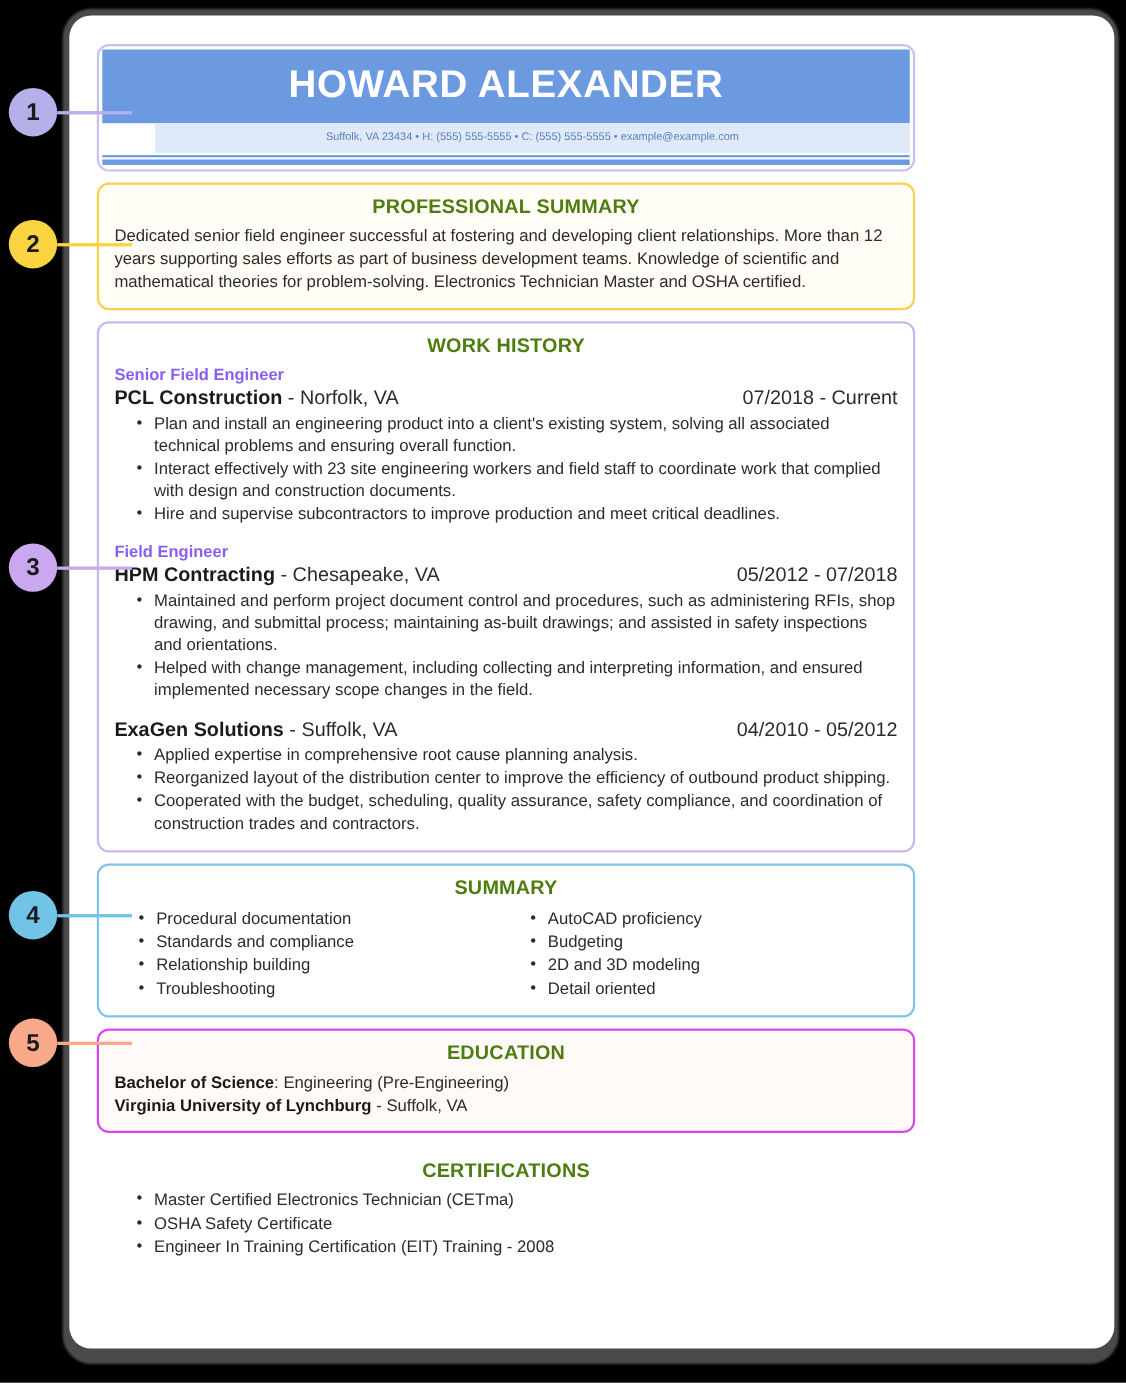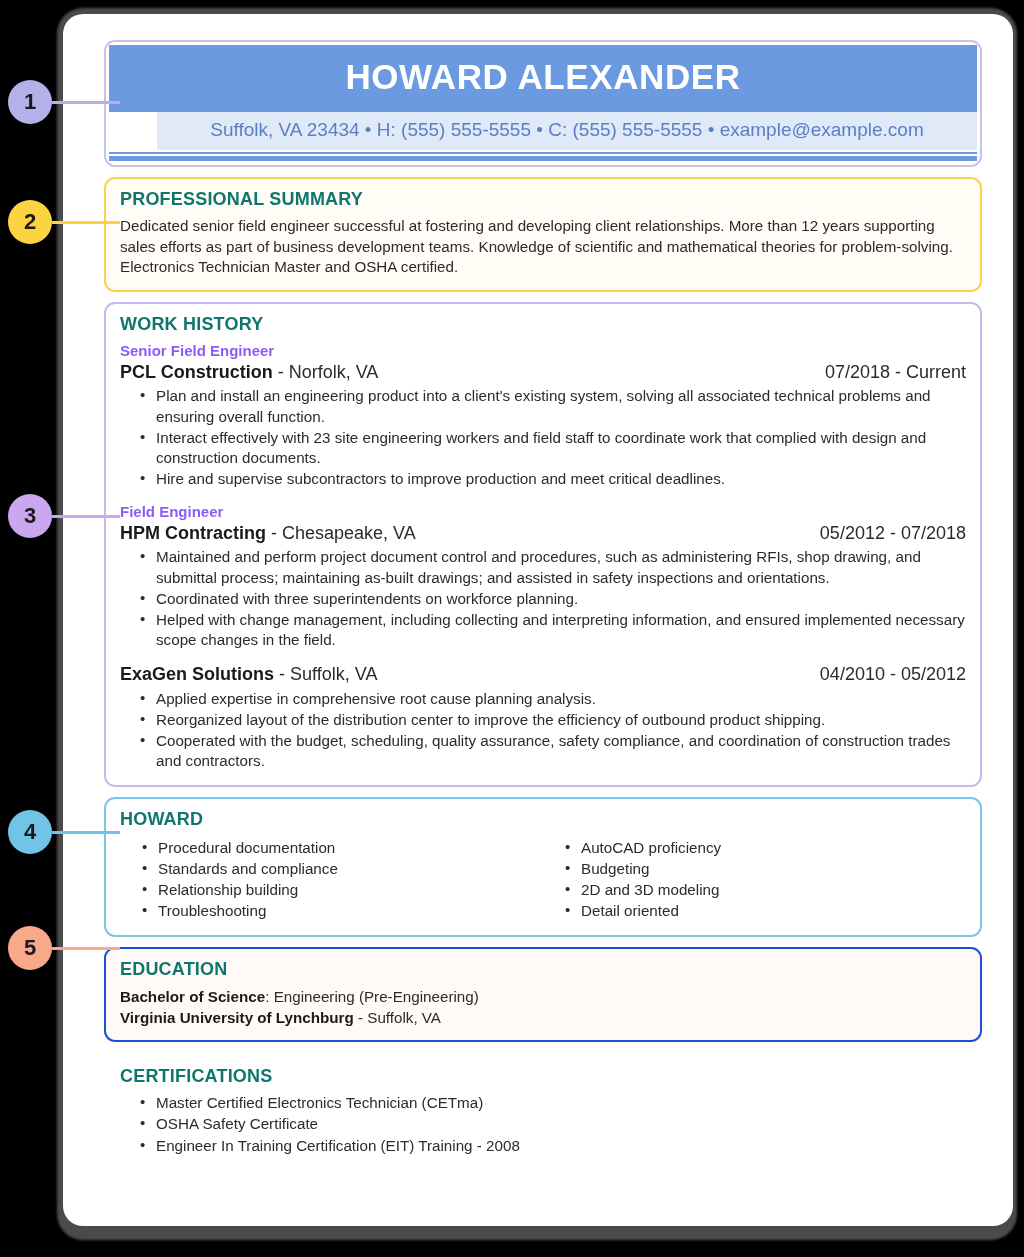--- a/index.html
+++ b/index.html
@@ -75,23 +75,23 @@
 
   #callout-1 .leader { width: 68px; }
   #callout-2 .leader { width: 68px; }
   #callout-3 .leader { width: 68px; }
   #callout-4 .leader { width: 68px; }
   #callout-5 .leader { width: 68px; }
 
   
   .resume-body {
     position: absolute;
-    left: 104px;
+    left: 88px;
     top: 40px;
-    width: 878px;
+    width: 744px;
     z-index: 2;
   }
 
   
   .header-box {
     border: 2px solid #c6c2f0;
     border-radius: 11px;
     padding: 3px 3px 4px 3px;
     background: #ffffff;
     box-sizing: border-box;
@@ -107,21 +107,21 @@
     font-weight: 700;
     letter-spacing: 0.6px;
     line-height: 1.05;
     font-family: "Liberation Sans", sans-serif;
   }
   .contact-bar {
     background: #dfe9f7;
     text-align: center;
     padding: 7px 6px 8px 6px;
     color: #5b7fc4;
-    font-size: 19px;
+    font-size: 10px;
     line-height: 1.2;
     margin-left: 48px;
   }
   .rule-thin {
     height: 2px;
     background: #6b9ae0;
     margin-top: 2px;
   }
   .rule-thick {
     height: 5px;
@@ -142,35 +142,36 @@
   }
   .section-box.work {
     border: 2px solid #c9b8ee;
     background: #ffffff;
   }
   .section-box.skills {
     border: 2px solid #7ec3e8;
     background: #ffffff;
   }
   .section-box.education {
-    border: 2px solid #1d4ed8;
+    border: 2px solid #d946ef;
     background: #fffaf7;
   }
   .section-plain {
     padding: 10px 16px 12px 16px;
     margin-top: 14px;
   }
 
   .section-title {
     font-size: 18px;
     font-weight: 700;
-    color: #0f766e;
+    color: #4d7c0f;
     letter-spacing: 0.2px;
     margin-bottom: 6px;
     font-family: "Liberation Sans", sans-serif;
+    text-align: center;
   }
 
   .summary-text {
     font-size: 15.2px;
     line-height: 1.38;
     color: #2b2b2b;
   }
 
   
   .job { margin-bottom: 13px; }
@@ -296,40 +297,39 @@
       </div>
 
       <div class="job">
         <div class="job-title">Field Engineer</div>
         <div class="job-line">
           <div class="left"><span class="company">HPM Contracting</span><span> - Chesapeake, VA</span></div>
           <div class="dates">05/2012 - 07/2018</div>
         </div>
         <ul class="bullets">
           <li>Maintained and perform project document control and procedures, such as administering RFIs, shop drawing, and submittal process; maintaining as-built drawings; and assisted in safety inspections and orientations.</li>
-          <li>Coordinated with three superintendents on workforce planning.</li>
           <li>Helped with change management, including collecting and interpreting information, and ensured implemented necessary scope changes in the field.</li>
         </ul>
       </div>
 
       <div class="job">
         <div class="job-line">
           <div class="left"><span class="company">ExaGen Solutions</span><span> - Suffolk, VA</span></div>
           <div class="dates">04/2010 - 05/2012</div>
         </div>
         <ul class="bullets">
           <li>Applied expertise in comprehensive root cause planning analysis.</li>
           <li>Reorganized layout of the distribution center to improve the efficiency of outbound product shipping.</li>
           <li>Cooperated with the budget, scheduling, quality assurance, safety compliance, and coordination of construction trades and contractors.</li>
         </ul>
       </div>
     </div>
 
     <div class="section-box skills">
-      <div class="section-title">HOWARD</div>
+      <div class="section-title">SUMMARY</div>
       <div class="skills-cols">
         <div class="col">
           <ul class="bullets">
             <li>Procedural documentation</li>
             <li>Standards and compliance</li>
             <li>Relationship building</li>
             <li>Troubleshooting</li>
           </ul>
         </div>
         <div class="col">

